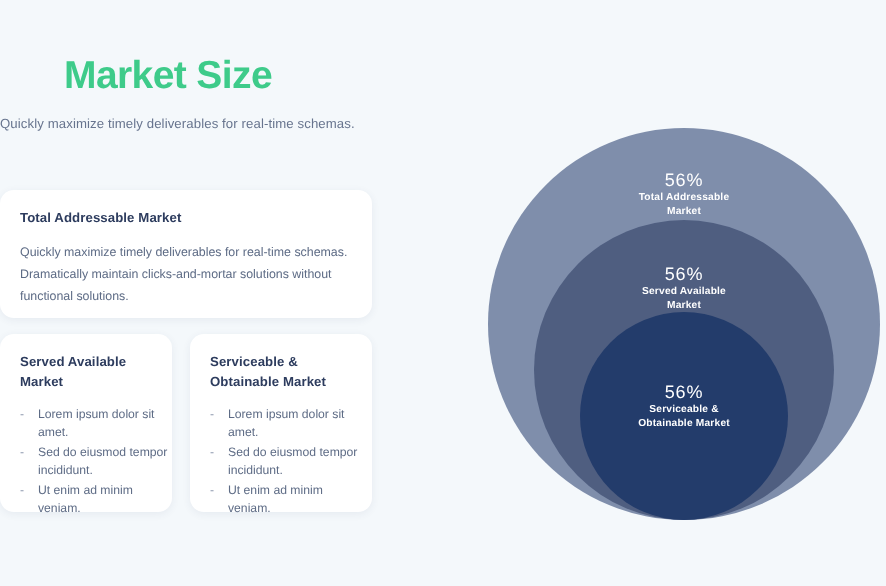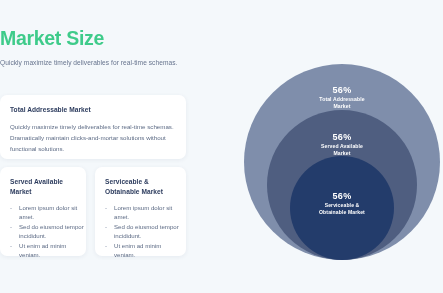--- a/index.html
+++ b/index.html
@@ -16,20 +16,21 @@
     width:262px; height:293px;
   }
   #page-title {
     position:absolute;
     left:38px; top:27px;
     font-size:19.5px;
     font-weight:bold;
     letter-spacing:-0.3px;
     color:#3ecb8a;
     white-space:nowrap;
+    padding-left:32px;
   }
   #page-subtitle {
     position:absolute;
     left:38px; top:59px;
     font-size:6.6px;
     color:#67748e;
     white-space:nowrap;
     letter-spacing:.05px;
   }
   .card {
@@ -96,21 +97,21 @@
     bottom:0;
     background:#4f5e80;
   }
   #circle-som {
     width:104px; height:104px;
     bottom:0;
     background:#233c6b;
   }
   .circle-pct {
     font-size:9px;
-    font-weight:bold;
+    font-weight:normal;
     letter-spacing:.4px;
     line-height:11px;
   }
   .circle-label {
     font-size:5.1px;
     font-weight:bold;
     line-height:7px;
     letter-spacing:.1px;
   }
   #circle-tam .circle-text { position:absolute; top:21px; left:0; right:0; }

